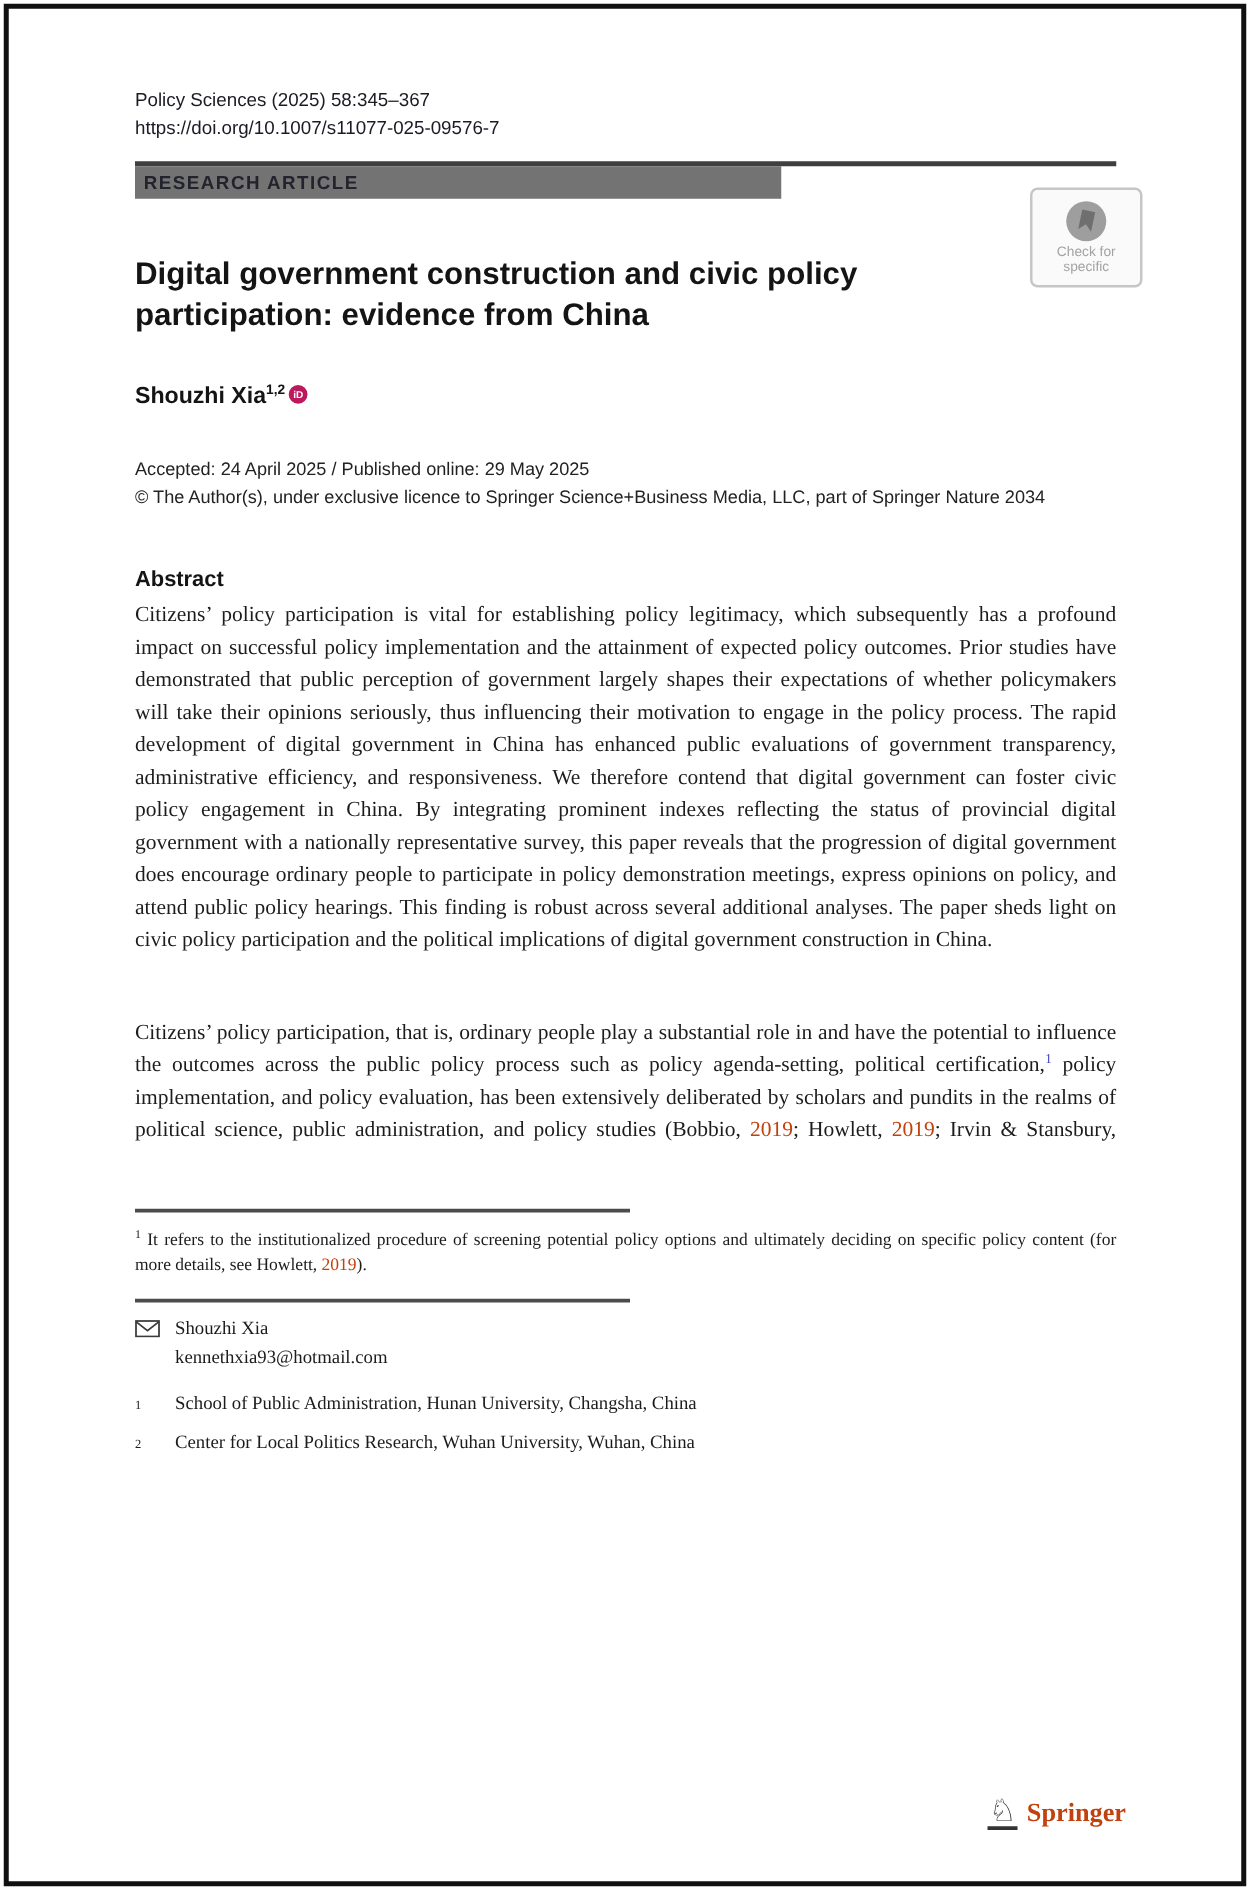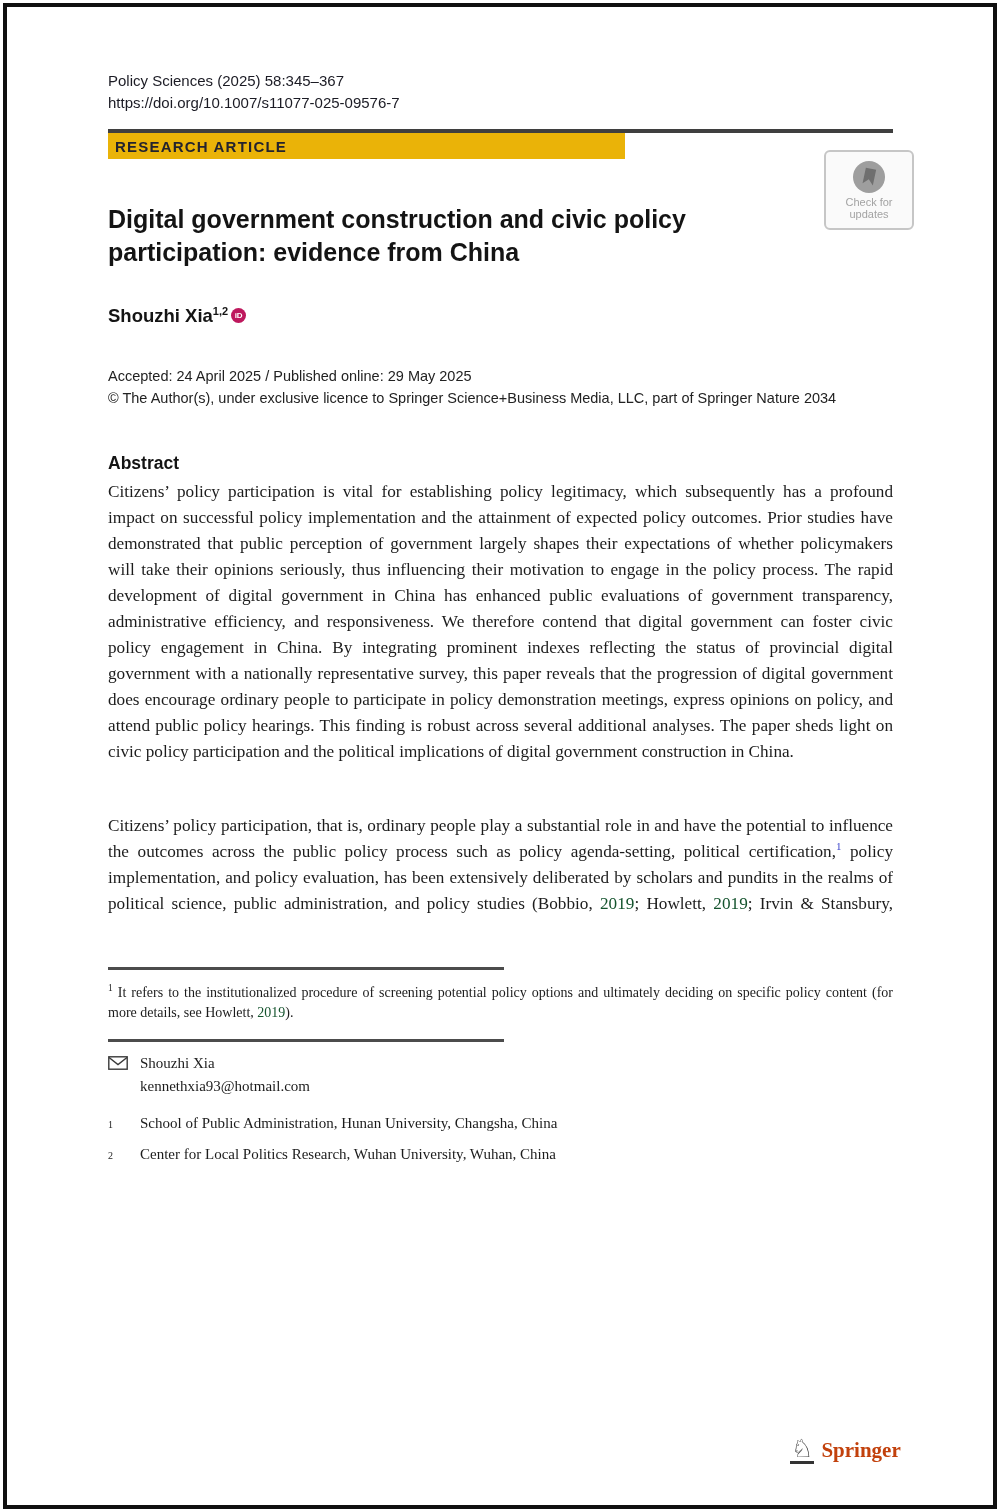--- a/index.html
+++ b/index.html
@@ -3,21 +3,21 @@
 <meta charset="utf-8">
 <style>
   html,body{margin:0;padding:0;background:#ffffff;}
   body{width:1000px;height:1512px;position:relative;font-family:"Liberation Sans",sans-serif;color:#1d1d1d;overflow:hidden;}
   .frame{position:absolute;left:3px;top:3px;right:3px;bottom:3px;border:4px solid #101010;pointer-events:none;}
   .page{position:relative;width:1000px;height:1512px;box-sizing:border-box;padding:0 107px 0 108px;}
 
   
   .journal-header{margin:0;padding-top:70px;font-size:15px;line-height:22px;color:#1b1b24;}
   .head-rule{margin-top:15px;height:4px;background:#3f3f3f;}
-  .banner{margin-top:0;width:517px;height:26px;background:#eab308;display:flex;align-items:center;}
+  .banner{margin-top:0;width:517px;height:26px;background:#737373;display:flex;align-items:center;}
   .banner span{font-size:15px;font-weight:bold;letter-spacing:1.2px;color:#23232e;padding-left:7px;}
 
   
   .badge{position:absolute;left:824px;top:150px;width:86px;height:76px;background:#fafafa;border:2px solid #c6c6c6;border-radius:6px;display:flex;flex-direction:column;align-items:center;justify-content:center;cursor:pointer;}
   .badge-text{font-size:11px;line-height:12px;color:#a3a3a3;text-align:center;margin-top:2px;}
 
   
   .title{margin-top:44px;font-size:25px;line-height:33px;font-weight:bold;color:#141414;width:640px;}
   .author{margin-top:36px;font-size:18.5px;font-weight:bold;color:#141414;}
   .author sup{font-size:11px;font-weight:bold;}
@@ -28,21 +28,21 @@
   
   .abstract-h{margin-top:44px;font-size:17.5px;font-weight:bold;color:#141414;}
   .serif{font-family:"Liberation Serif",serif;}
   .abstract-body{margin-top:5px;font-size:17.2px;line-height:26px;color:#1c1c1c;text-align:justify;}
   .keywords{margin-top:28px;font-size:17px;line-height:26px;color:#1c1c1c;}
   .keywords .kw-label{font-family:"Liberation Sans",sans-serif;font-weight:bold;font-size:16.5px;margin-right:10px;color:#141414;}
 
   
   .intro-h{margin-top:50px;font-size:20.5px;font-weight:bold;color:#141414;}
   .intro-body{margin-top:48px;font-size:17.2px;line-height:26px;color:#1c1c1c;text-align:justify;text-align-last:justify;}
-  .cite{color:#14532d;text-decoration:none;cursor:pointer;}
+  .cite{color:#c2410c;text-decoration:none;cursor:pointer;}
   .fn-ref{color:#3f48cc;font-size:11px;vertical-align:super;line-height:0;cursor:pointer;}
 
   
   .fn-sep{margin-top:50px;width:396px;height:3px;background:#4c4c4c;}
   .footnote{margin-top:8px;font-size:14px;line-height:20px;color:#1c1c1c;text-align:justify;}
   .footnote sup{font-size:9.5px;}
   .corr-sep{margin-top:16px;width:396px;height:3px;background:#4c4c4c;}
   .corresp{margin-top:10px;font-size:15px;line-height:23px;color:#1c1c1c;}
   .corresp-row{display:flex;align-items:flex-start;}
   .envelope{width:20px;height:14px;margin-top:4px;margin-right:12px;flex:none;}
@@ -70,21 +70,21 @@
     <span>RESEARCH ARTICLE</span>
   </div>
 
   <div class="badge">
     <svg width="34" height="34" viewBox="0 0 34 34">
       <circle cx="17" cy="17" r="16" fill="#9e9e9e"></circle>
       <path d="M12,8.5 h10.5 v16 l-5.2,-5.2 -5.3,5.2 z" fill="#6f6f6f" transform="rotate(12 17 17)"></path>
     </svg>
     <div class="badge-text">
       <div>Check for</div>
-      <div>updates</div>
+      <div>specific</div>
     </div>
   </div>
 
   <div class="title">Digital government construction and civic policy participation: evidence from China</div>
 
   <div class="author">
     <span>Shouzhi Xia</span><sup>1,2</sup><span class="orcid">iD</span>
   </div>
 
   <div class="dates">

